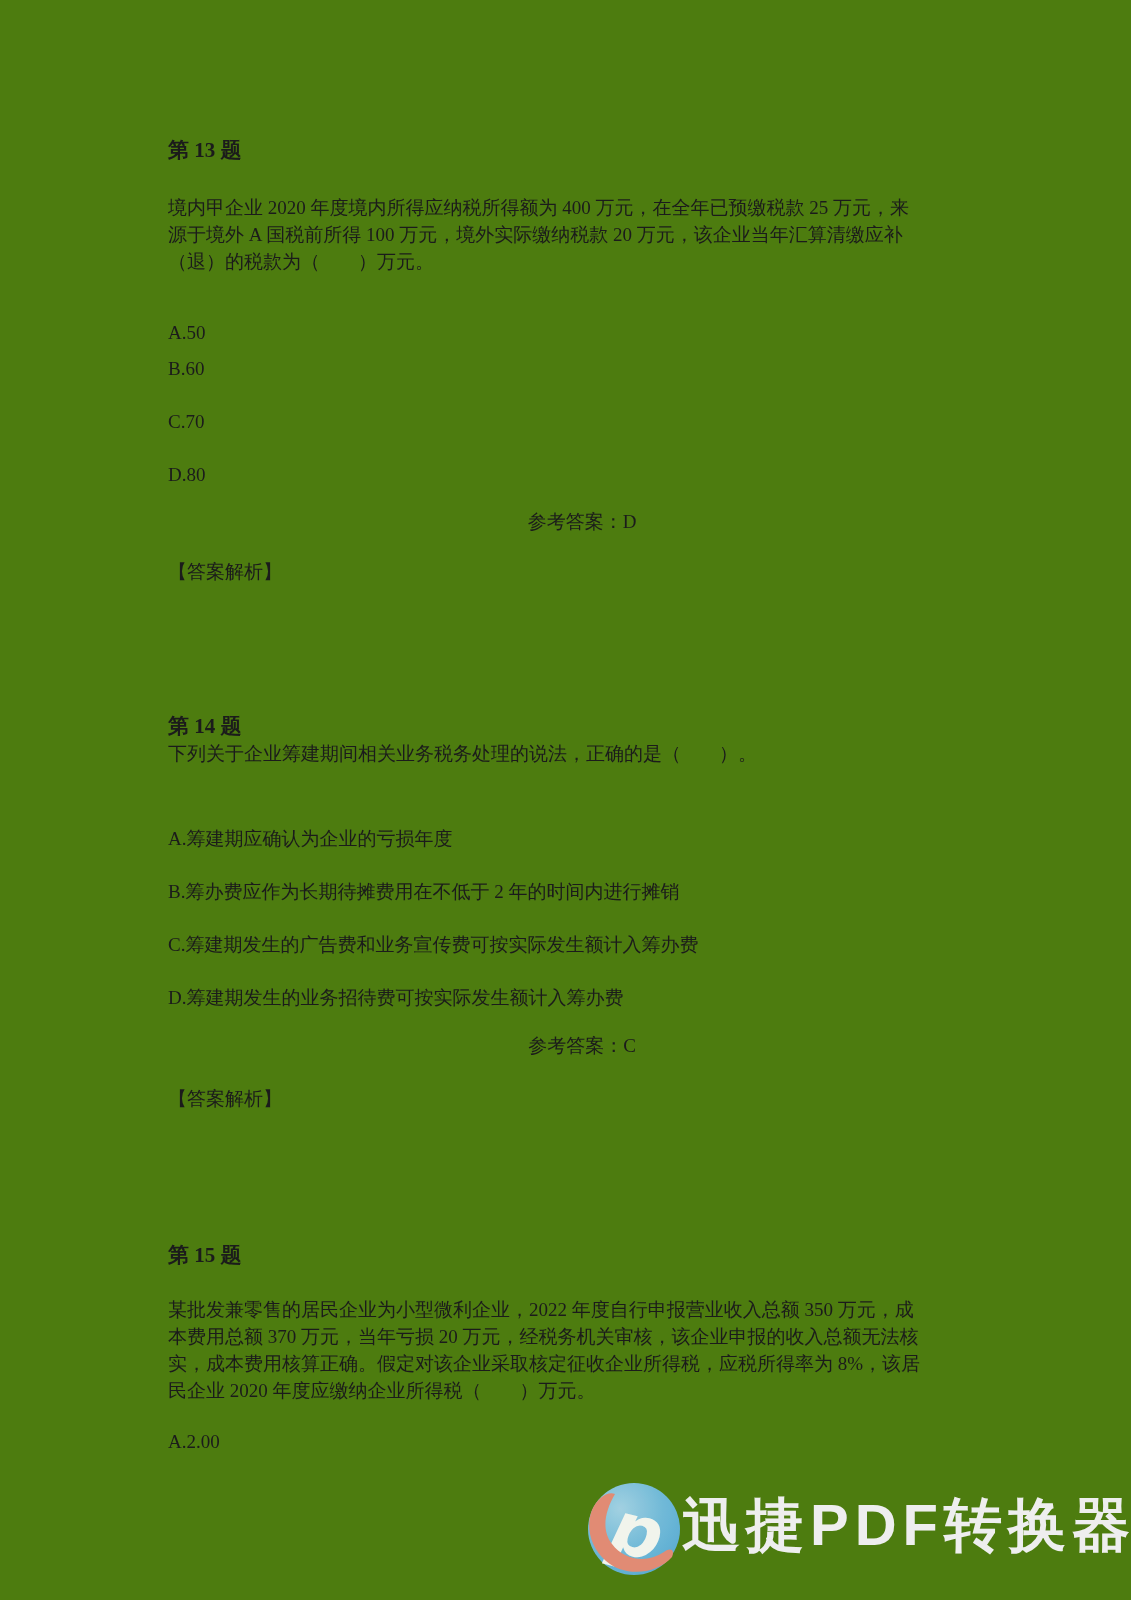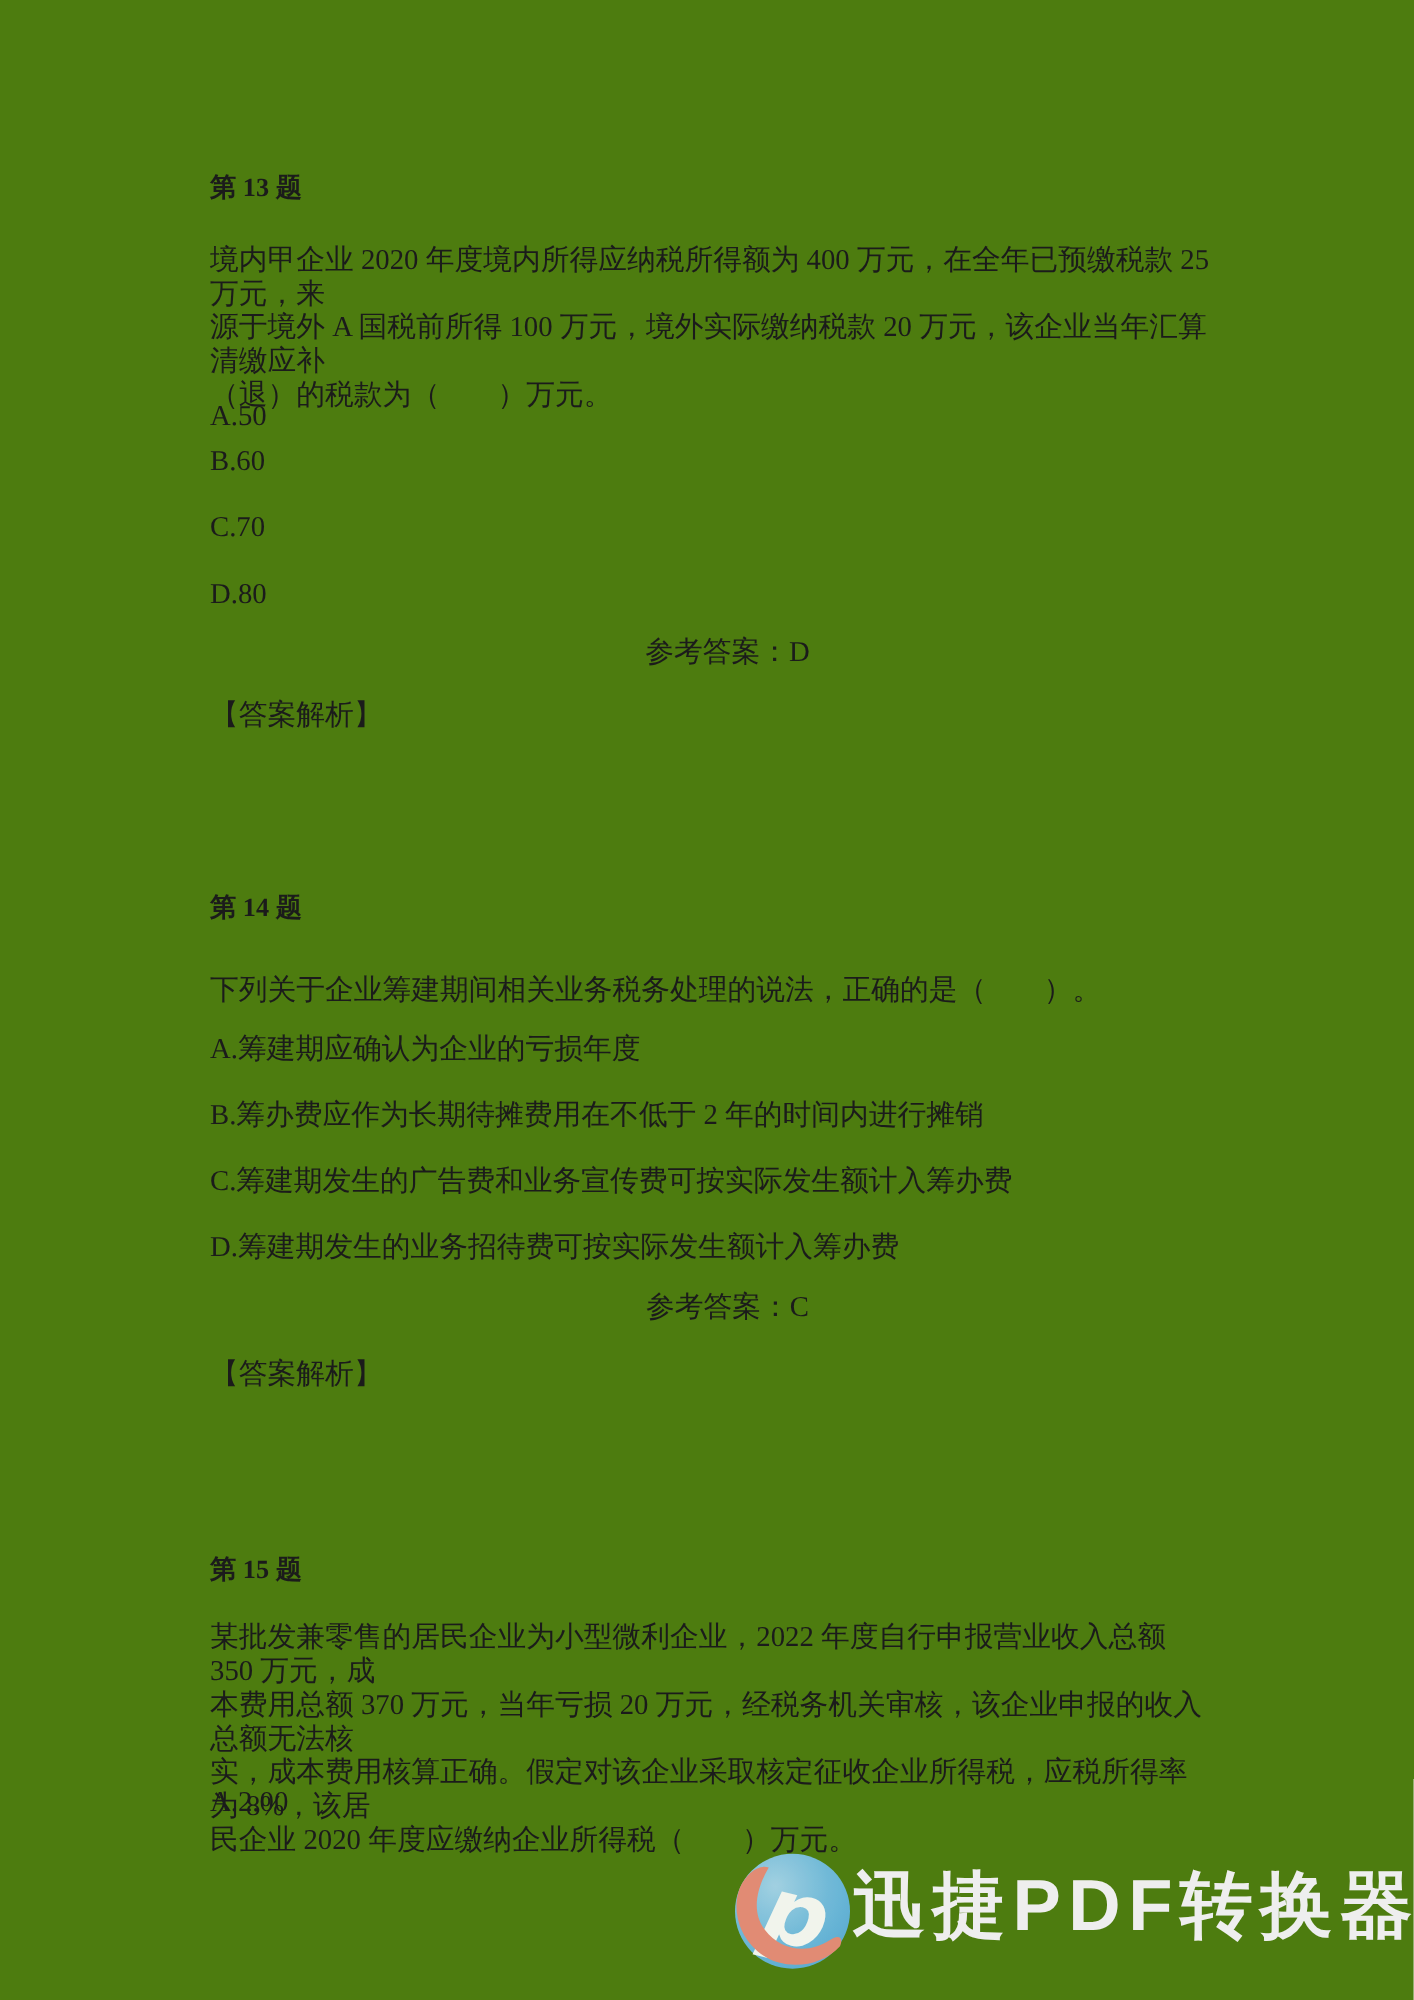--- a/index.html
+++ b/index.html
@@ -8,21 +8,21 @@
     width:1131px;height:1600px;
     background:#4d7c0f;
     overflow:hidden;
     font-family:"Liberation Serif","DejaVu Serif",serif;
     color:#1b1b1b;
   }
   .tb{
     position:absolute;
     left:168px;
     width:800px;
-    font-size:23px;
+    font-size:19px;
     line-height:27px;
     white-space:pre-line;
   }
   .qh{
     font-weight:bold;
     font-size:21px;
     line-height:24px;
   }
   .ans{left:182px;text-align:center;}
   .wm-text{
@@ -53,21 +53,21 @@
 源于境外 A 国税前所得 100 万元，境外实际缴纳税款 20 万元，该企业当年汇算清缴应补
 （退）的税款为（　　）万元。</div>
   <div class="tb" style="top:319px">A.50</div>
   <div class="tb" style="top:355px">B.60</div>
   <div class="tb" style="top:408px">C.70</div>
   <div class="tb" style="top:461px">D.80</div>
   <div class="tb ans" style="top:508px">参考答案：D</div>
   <div class="tb" style="top:558px">【答案解析】</div>
 
   <div class="tb qh" style="top:714px">第 14 题</div>
-  <div class="tb" style="top:778px">下列关于企业筹建期间相关业务税务处理的说法，正确的是（　　）。</div>
+  <div class="tb" style="top:740px">下列关于企业筹建期间相关业务税务处理的说法，正确的是（　　）。</div>
   <div class="tb" style="top:825px">A.筹建期应确认为企业的亏损年度</div>
   <div class="tb" style="top:878px">B.筹办费应作为长期待摊费用在不低于 2 年的时间内进行摊销</div>
   <div class="tb" style="top:984px">D.筹建期发生的业务招待费可按实际发生额计入筹办费</div>
   <div class="tb" style="top:931px">C.筹建期发生的广告费和业务宣传费可按实际发生额计入筹办费</div>
   <div class="tb ans" style="top:1032px">参考答案：C</div>
   <div class="tb" style="top:1085px">【答案解析】</div>
 
   <div class="tb qh" style="top:1243px">第 15 题</div>
   <div class="tb" style="top:1296px">某批发兼零售的居民企业为小型微利企业，2022 年度自行申报营业收入总额 350 万元，成
 本费用总额 370 万元，当年亏损 20 万元，经税务机关审核，该企业申报的收入总额无法核

